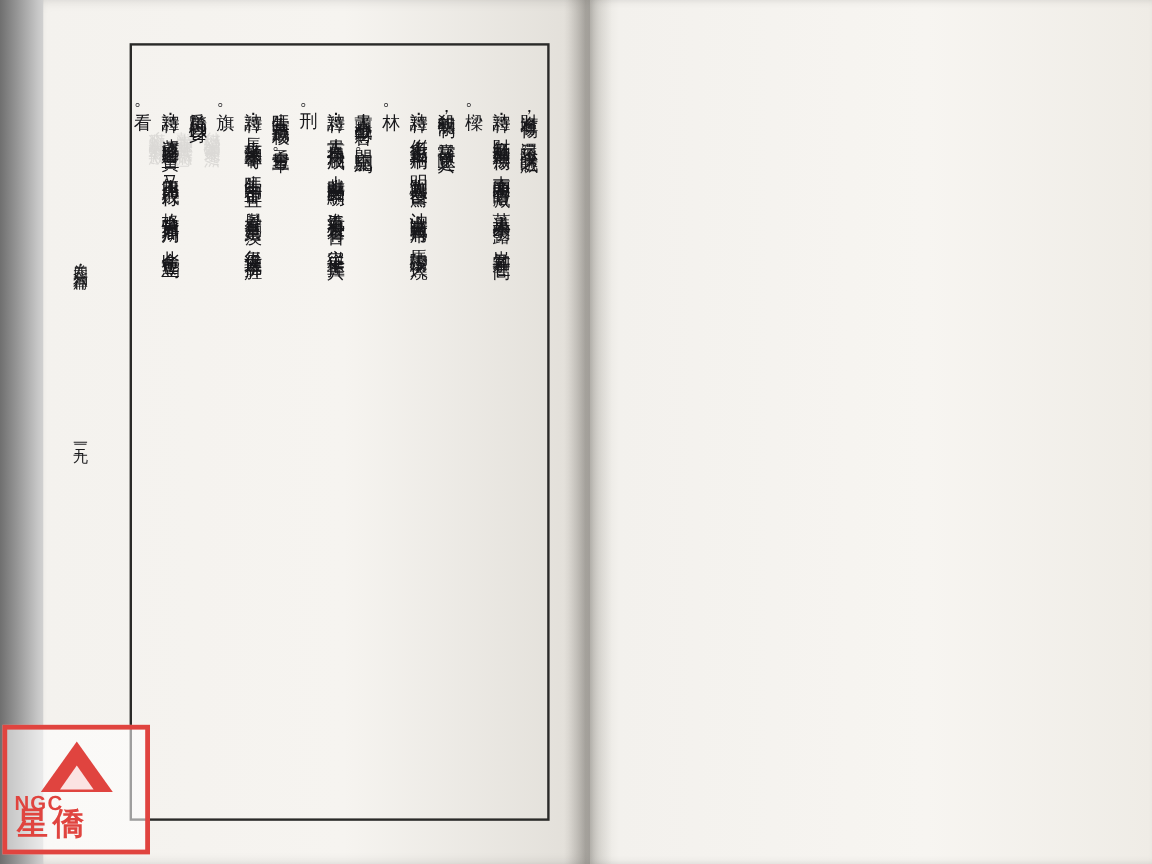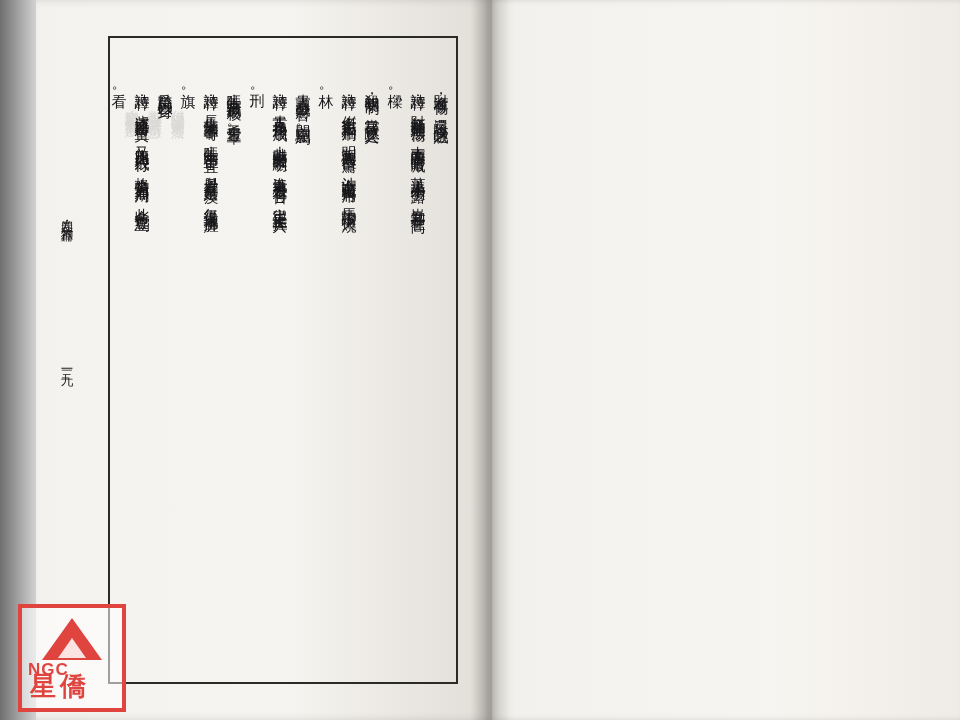--- a/index.html
+++ b/index.html
@@ -126,23 +126,23 @@
     transform: scaleX(-1);
     display: flex;
     flex-direction: row-reverse;
     pointer-events: none;
   }
   .ghost .col { font-size: 14px; letter-spacing: 2px; }
 
   
   .stamp {
     position: absolute;
-    left: 18px;
+    left: 2px;
     bottom: 8px;
-    width: 108px;
+    width: 123px;
     height: 108px;
     border: 4px solid #e0443f;
     box-sizing: border-box;
     background: rgba(255,255,255,0.55);
   }
   .stamp .tri {
     position: absolute;
     left: 50%;
     top: 10px;
     transform: translateX(-50%);

